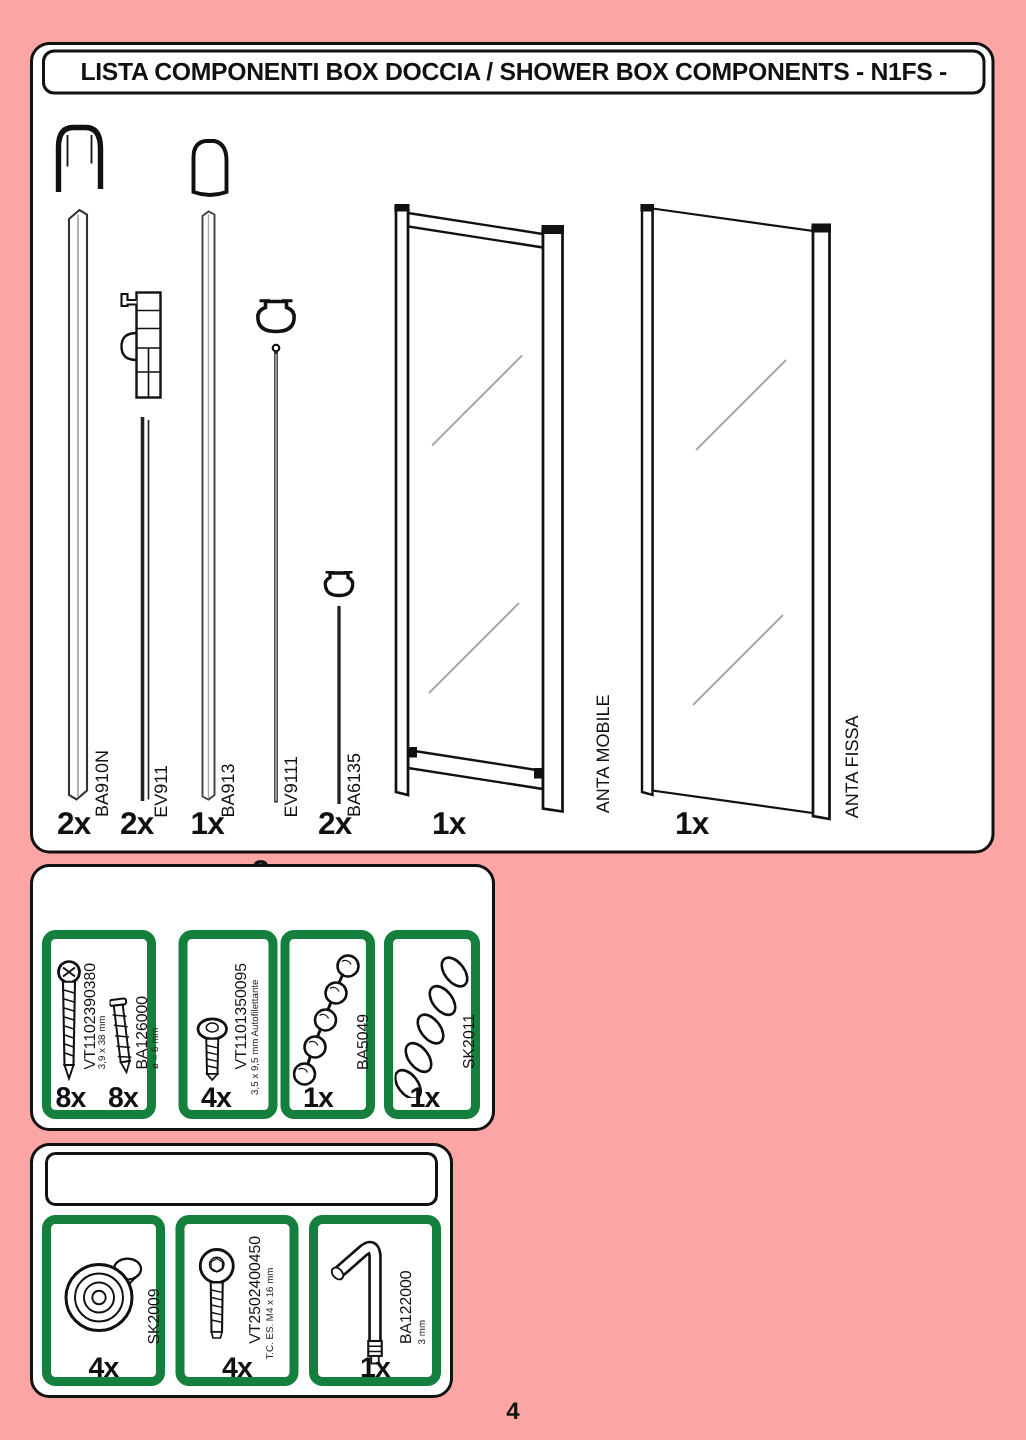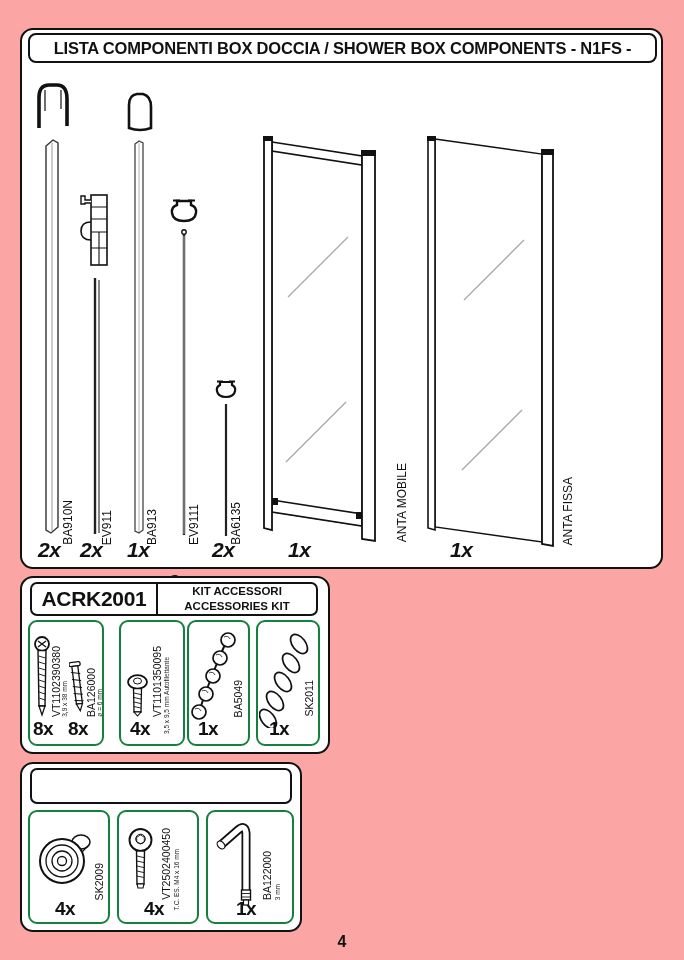--- a/index.html
+++ b/index.html
@@ -6,29 +6,29 @@
   .stage{position:relative;width:684px;height:960px;background:#fca5a5;overflow:hidden;
          font-family:"Liberation Sans",sans-serif;color:#111;}
   .box{position:absolute;border:2.5px solid #111;border-radius:13px;background:#fff;box-sizing:border-box;}
   .titlebar{position:absolute;border:2.5px solid #111;border-radius:8px;background:#fff;box-sizing:border-box;
             display:flex;align-items:center;justify-content:center;
             font-weight:bold;font-size:16.5px;letter-spacing:-0.2px;white-space:nowrap;}
   .vlabel{position:absolute;writing-mode:vertical-rl;transform:rotate(180deg);
           font-size:12px;color:#111;white-space:nowrap;line-height:1;}
   .vcode{font-size:10.5px;}
   .vspec{font-size:6.5px;color:#222;}
-  .qty{position:absolute;font-weight:bold;font-size:21px;letter-spacing:-0.5px;font-style:italic;}
+  .qty{position:absolute;font-weight:bold;font-size:21px;letter-spacing:-0.5px;}
   .qty-sm{position:absolute;font-weight:bold;font-size:19px;letter-spacing:-0.5px;}
   .kit-header{position:absolute;border:2.5px solid #111;border-radius:7px;background:#fff;box-sizing:border-box;
               display:flex;overflow:hidden;}
   .kit-code{display:flex;align-items:center;justify-content:center;font-weight:bold;font-size:21px;
             border-right:2px solid #111;letter-spacing:-0.3px;}
   .kit-names{flex:1;display:flex;flex-direction:column;align-items:center;justify-content:center;
              font-weight:bold;font-size:11.5px;line-height:1.3;text-align:center;}
-  .kit-cell{position:absolute;border:2px solid #15803d;border-radius:9px;background:#fff;box-sizing:border-box;}
+  .kit-cell{position:absolute;border:6px solid #15803d;border-radius:9px;background:#fff;box-sizing:border-box;}
   .abs{position:absolute;}
   .page-num{position:absolute;left:0;top:933px;width:100%;text-align:center;
             font-weight:bold;font-size:16px;}
   svg{display:block;}
 </style>
 </head>
 <body>
 
 <div class="stage">
 
@@ -117,27 +117,20 @@
       <polygon points="118,22 129,24 129,416 118,414" fill="#fff" stroke="#111" stroke-width="1.8"></polygon>
       <rect x="117" y="19" width="13" height="6" fill="#111"></rect>
       <line x1="40" y1="170" x2="100" y2="110" stroke="#a8a8a8" stroke-width="1.3"></line>
       <line x1="38" y1="340" x2="98" y2="280" stroke="#a8a8a8" stroke-width="1.3"></line>
     </svg>
   </div>
   <div class="vlabel" style="left:562px;bottom:415px;">ANTA FISSA</div>
   <div class="qty" style="left:450px;top:538px;">1x</div>
 
   <div class="box" style="left:20px;top:576px;width:310px;height:178px;"></div>
-  <div class="kit-header" style="left:30px;top:582px;width:288px;height:34px;">
-    <div class="kit-code" style="width:124px;">ACRK2001</div>
-    <div class="kit-names">
-      <span>KIT ACCESSORI</span>
-      <span>ACCESSORIES KIT</span>
-    </div>
-  </div>
 
   <div class="kit-cell" style="left:28px;top:620px;width:76px;height:126px;">
     <svg class="abs" style="left:3px;top:14px;" width="18" height="82" viewBox="0 0 18 82">
       <circle cx="9" cy="8" r="7" fill="#fff" stroke="#111" stroke-width="1.8"></circle>
       <path d="M5,5 L13,11 M5,11 L13,5" stroke="#111" stroke-width="1.3"></path>
       <polygon points="5,14.5 13,14.5 12,70 6,70" fill="#fff" stroke="#111" stroke-width="1.4"></polygon>
       <path d="M5.6,20 l7,2 M5.7,26 l6.8,2 M5.8,32 l6.6,2 M5.9,38 l6.4,2 M6,44 l6.2,2 M6.1,50 l6,2 M6.2,56 l5.8,2 M6.3,62 l5.6,2" stroke="#111" stroke-width="0.9"></path>
       <polygon points="6,70 12,70 9,79" fill="#fff" stroke="#111" stroke-width="1.3"></polygon>
     </svg>
     <div class="vlabel vcode" style="left:21px;bottom:27px;">VT1102390380</div>

